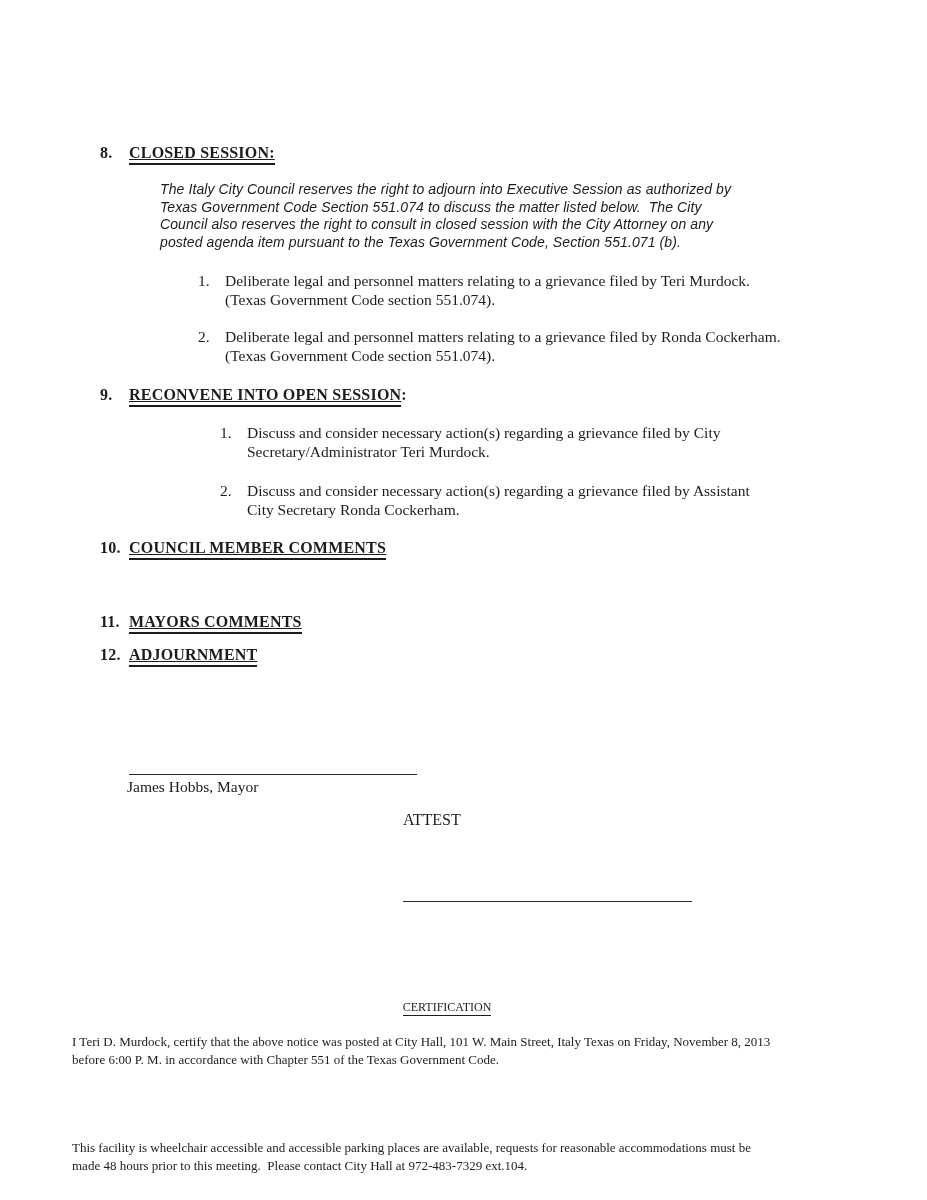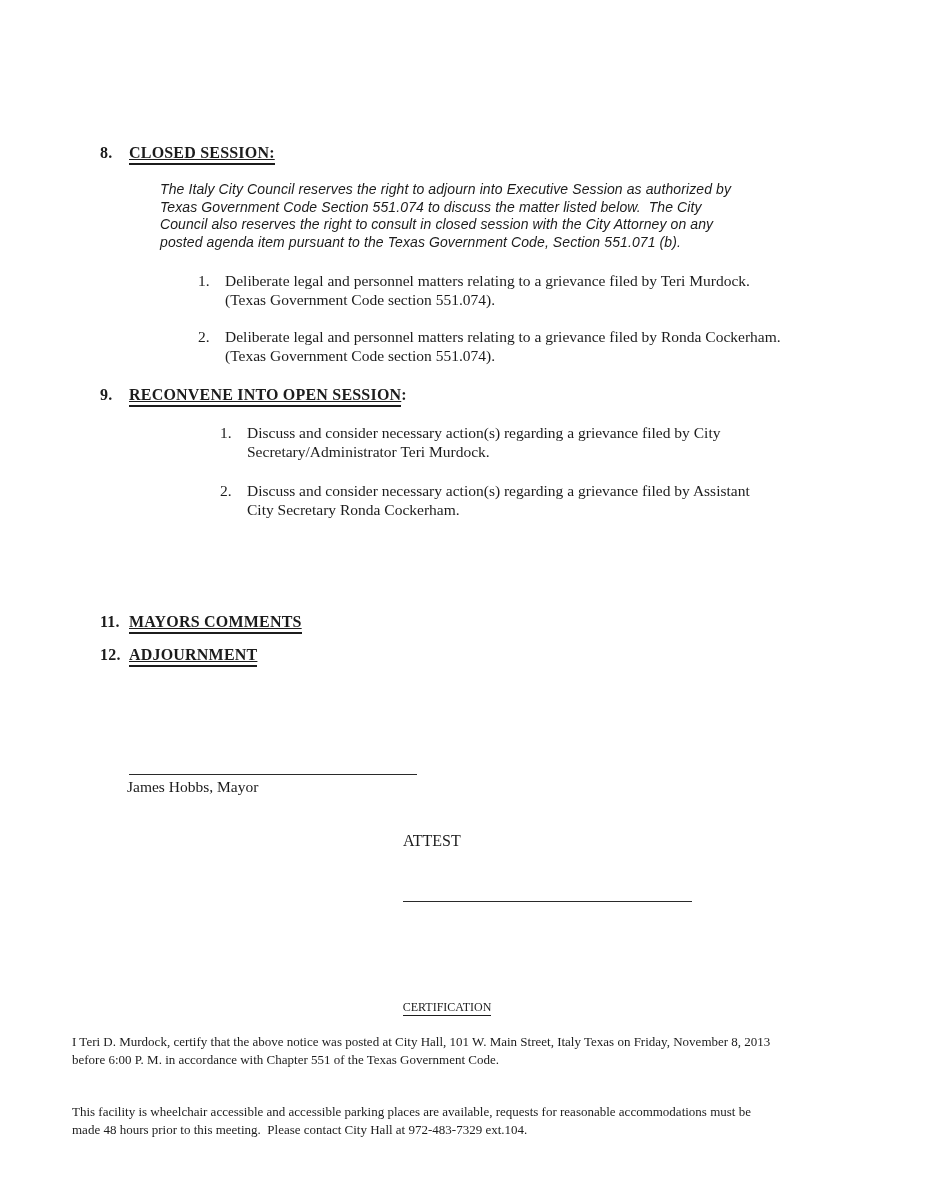--- a/index.html
+++ b/index.html
@@ -113,45 +113,50 @@
     <span class="txt">Discuss and consider necessary action(s) regarding a grievance filed by City
 Secretary/Administrator Teri Murdock.</span>
   </div>
 
   <div class="abs list-item" style="left:220px; top:481px;">
     <span class="num">2.</span>
     <span class="txt">Discuss and consider necessary action(s) regarding a grievance filed by Assistant
 City Secretary Ronda Cockerham.</span>
   </div>
 
+  <div class="abs heading" style="left:100px; top:538px;">
+    <span class="num">10.</span>
+    <span class="title">COUNCIL MEMBER COMMENTS</span>
+    <span class="suffix"></span>
+  </div>
 
 
   <div class="abs heading" style="left:100px; top:612px;">
     <span class="num">11.</span>
     <span class="title">MAYORS COMMENTS</span>
     <span class="suffix"></span>
   </div>
 
 
   <div class="abs heading" style="left:100px; top:645px;">
     <span class="num">12.</span>
     <span class="title">ADJOURNMENT</span>
     <span class="suffix"></span>
   </div>
 
   <div class="abs sig-line" style="left:129px; top:774px; width:288px;"></div>
   <div class="abs sig-text" style="left:127px; top:777px;">James Hobbs, Mayor</div>
 
-  <div class="abs attest" style="left:403px; top:831px;">ATTEST</div>
+  <div class="abs attest" style="left:403px; top:810px;">ATTEST</div>
 
   <div class="abs sig-line" style="left:403px; top:901px; width:289px;"></div>
 
   <div class="abs cert-heading-wrap" style="left:72px; top:1000px;">
     <span class="underlined">CERTIFICATION</span>
   </div>
 
   <div class="abs cert-para" style="left:72px; top:1033px;">I Teri D. Murdock, certify that the above notice was posted at City Hall, 101 W. Main Street, Italy Texas on Friday, November 8, 2013
 before 6:00 P. M. in accordance with Chapter 551 of the Texas Government Code.</div>
 
-  <div class="abs cert-para" style="left:72px; top:1103px;">This facility is wheelchair accessible and accessible parking places are available, requests for reasonable accommodations must be
+  <div class="abs cert-para" style="left:72px; top:1139px;">This facility is wheelchair accessible and accessible parking places are available, requests for reasonable accommodations must be
 made 48 hours prior to this meeting.  Please contact City Hall at 972-483-7329 ext.104.</div>
 
 </div>
 
 </body></html>

